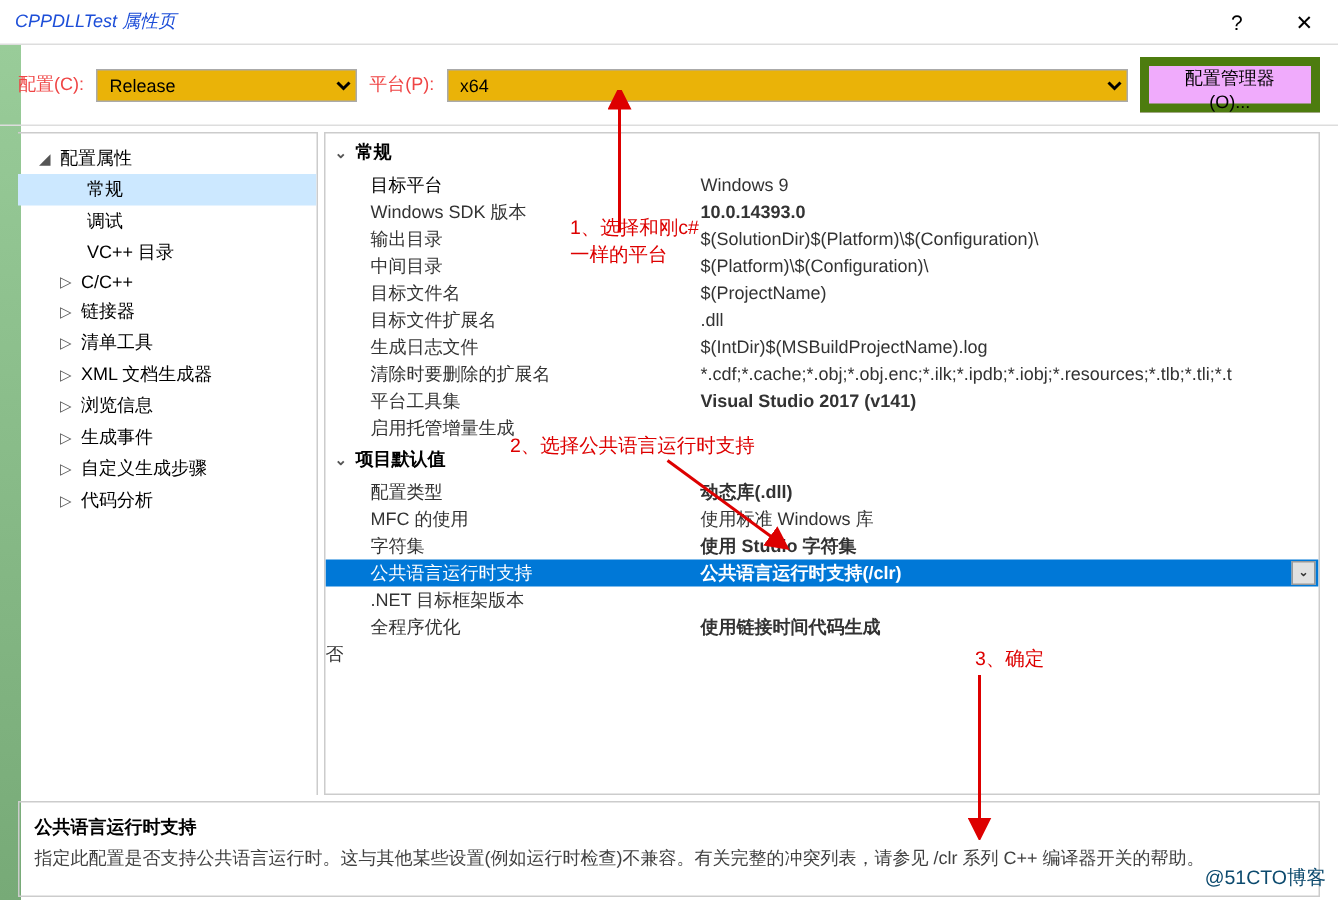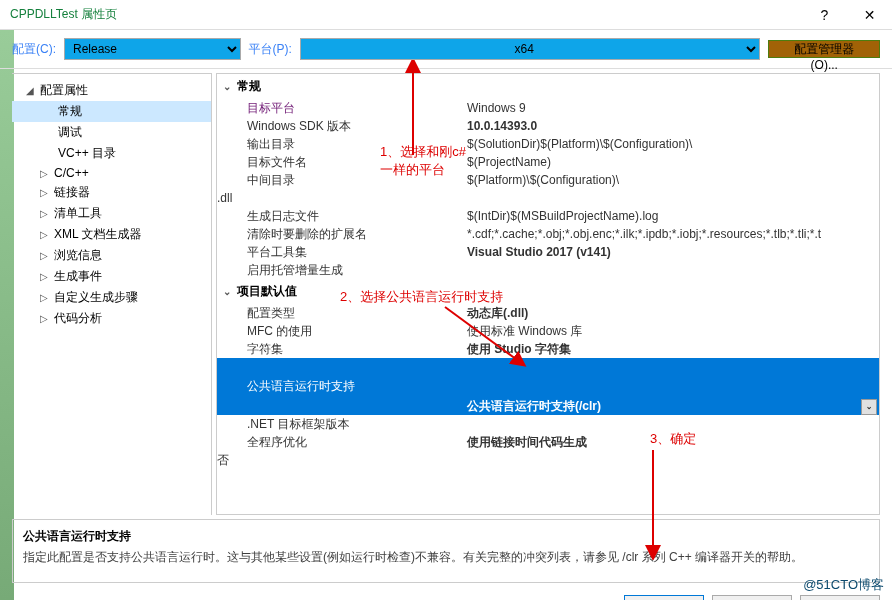--- a/index.html
+++ b/index.html
@@ -1,43 +1,43 @@
 <!DOCTYPE html>
 <html><head>
 <meta charset="utf-8">
 <style>
 * { box-sizing: border-box; margin: 0; padding: 0; font-family: "Microsoft YaHei", "Segoe UI", sans-serif; font-size: 12px; }
 body { background: #fff; width: 892px; height: 600px; overflow: hidden; position: relative; }
 .titlebar { height: 30px; display: flex; align-items: center; justify-content: space-between; padding: 0 0 0 10px; border-bottom: 1px solid #ddd; }
-.titlebar-title { color: #15803d; }
+.titlebar-title { color: #1d4ed8; font-style: italic; }
 .titlebar-btns { display: flex; }
 .titlebar-btn { width: 45px; height: 30px; display: flex; align-items: center; justify-content: center; font-size: 14px; cursor: pointer; }
 .toolbar { display: flex; align-items: center; padding: 8px 12px; gap: 8px; border-bottom: 1px solid #ddd; }
-.toolbar label { color: #3b82f6; white-space: nowrap; }
-.toolbar select { height: 22px; border: 1px solid #aaa; padding: 0 4px; background: #0ea5e9; }
+.toolbar label { color: #ef4444; white-space: nowrap; }
+.toolbar select { height: 22px; border: 1px solid #aaa; padding: 0 4px; background: #eab308; }
 .sel-config { width: 180px; }
-.sel-platform { width: 470px; text-align: center; }
-.btn-mgr { height: 18px; padding: 0 12px; border: 1px solid #4d7c0f; background: #a16207; cursor: pointer; }
+.sel-platform { width: 470px; }
+.btn-mgr { height: 37px; padding: 0 12px; border: 6px solid #4d7c0f; background: #f0abfc; cursor: pointer; }
 .main { display: flex; height: 450px; }
 .sidebar { width: 200px; border-right: 1px solid #ccc; border-top: 1px solid #ccc; margin: 4px 0 4px 12px; padding: 6px 0; overflow-y: auto; }
 .tree-item { padding: 2px 0 2px 20px; cursor: pointer; display: flex; align-items: center; gap: 4px; }
 .tree-item.l1 { padding-left: 14px; }
 .tree-item.l2 { padding-left: 46px; }
 .tree-item.sel { background: #cce8ff; }
 .tree-caret { width: 10px; display: inline-block; color: #555; font-size: 10px; }
 .content { flex: 1; border: 1px solid #ccc; margin: 4px 12px 4px 4px; overflow-y: auto; position: relative; }
 .section-hdr { display: flex; align-items: center; gap: 4px; padding: 4px 6px; font-weight: bold; }
 .prop-row { display: flex; align-items: center; min-height: 18px; }
 .prop-label { width: 250px; padding-left: 30px; color: #333; }
 .prop-value { flex: 1; color: #333; }
 .prop-value.bold { font-weight: bold; }
-.prop-label.dim { color: #701a75; }
+.prop-label.dim { color: #000000; }
 .prop-row.selected { background: #0078d7; color: #fff; }
 .prop-row.selected .prop-label, .prop-row.selected .prop-value { color: #fff; }
-.prop-row.selected .prop-value { display: flex; align-items: center; justify-content: space-between; padding-right: 2px; margin-top: 40px; }
+.prop-row.selected .prop-value { display: flex; align-items: flex-start; justify-content: space-between; padding-right: 2px; }
 .dd-arrow { width: 16px; height: 16px; background: #e1e1e1; border: 1px solid #999; display: flex; align-items: center; justify-content: center; font-size: 8px; color: #333; }
 .desc { border: 1px solid #ccc; margin: 0 12px 8px 12px; padding: 8px 10px; height: 64px; }
 .desc-title { font-weight: bold; margin-bottom: 4px; }
 .desc-text { color: #404040; line-height: 1.4; }
 .footer { display: flex; justify-content: flex-end; gap: 8px; padding: 4px 12px 8px; }
 .footer button { width: 80px; height: 24px; border: 1px solid #aaa; background: #f0f0f0; cursor: pointer; }
 .footer button.primary { border: 1px solid #0078d7; }
 .annot { position: absolute; color: #d00; font-size: 13px; pointer-events: none; z-index: 100; }
 .arrow-svg { position: absolute; pointer-events: none; z-index: 99; }
 .bg-strip { position: absolute; left: 0; top: 30px; bottom: 0; width: 14px; background: linear-gradient(#9c9, #7a7); z-index: -1; }
@@ -125,28 +125,29 @@
         </div>
         <div class="prop-row">
           <div class="prop-label">Windows SDK 版本</div>
           <div class="prop-value bold">10.0.14393.0</div>
         </div>
         <div class="prop-row">
           <div class="prop-label">输出目录</div>
           <div class="prop-value">$(SolutionDir)$(Platform)\$(Configuration)\</div>
         </div>
         <div class="prop-row">
+          <div class="prop-label">中间目录</div>
+          <div class="prop-value">$(Platform)\$(Configuration)\</div>
+        </div>
+        <div class="prop-row">
           <div class="prop-label">目标文件名</div>
           <div class="prop-value">$(ProjectName)</div>
         </div>
         <div class="prop-row">
-          <div class="prop-label">中间目录</div>
-          <div class="prop-value">$(Platform)\$(Configuration)\</div>
-        </div>
-        <div class="prop-row">
+          <div class="prop-label">目标文件扩展名</div>
           <div class="prop-value">.dll</div>
         </div>
         <div class="prop-row">
           <div class="prop-label">生成日志文件</div>
           <div class="prop-value">$(IntDir)$(MSBuildProjectName).log</div>
         </div>
         <div class="prop-row">
           <div class="prop-label">清除时要删除的扩展名</div>
           <div class="prop-value">*.cdf;*.cache;*.obj;*.obj.enc;*.ilk;*.ipdb;*.iobj;*.resources;*.tlb;*.tli;*.t</div>
         </div>

